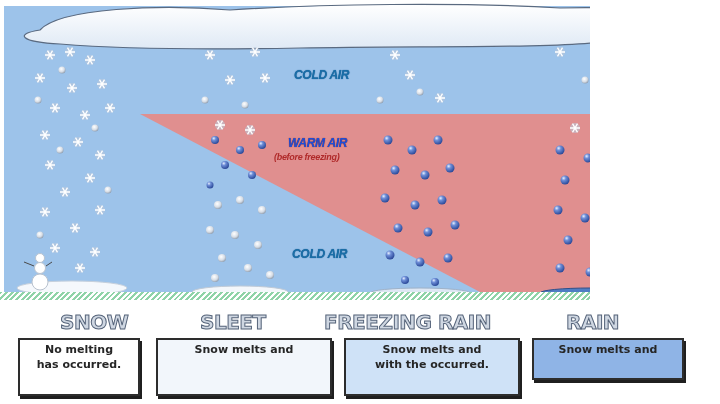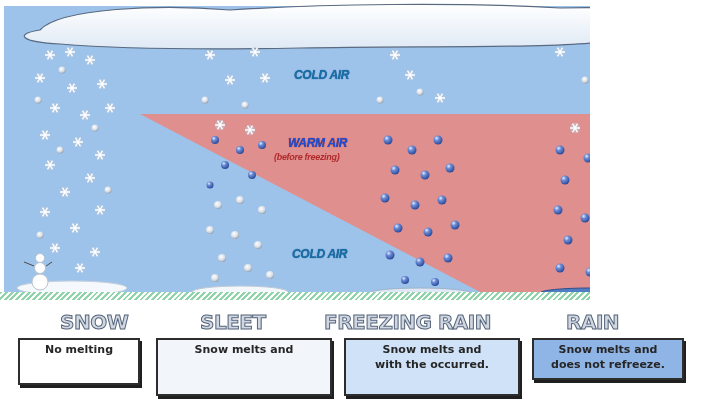--- a/index.html
+++ b/index.html
@@ -175,26 +175,26 @@
   <span class="air-label warm" style="left:288px;top:136px;">WARM AIR</span>
   <span class="air-label warm-sub" style="left:274px;top:152px;font-weight:bold;font-style:italic;position:absolute;">(before freezing)</span>
   <span class="air-label cold" style="left:292px;top:247px;">COLD AIR</span>
 </div>
 
 <span class="type-label" style="left:36px;margin-left:24px;">SNOW</span>
 <span class="type-label" style="left:200px;">SLEET</span>
 <span class="type-label" style="left:324px;">FREEZING RAIN</span>
 <span class="type-label" style="left:566px;">RAIN</span>
 
-<div class="desc" style="left:18px;top:338px;width:122px;height:47px;background:#ffffff;">
+<div class="desc" style="left:18px;top:338px;width:122px;height:58px;background:#ffffff;">
   <div>No melting</div>
+  <div>has occurred.</div>
 </div>
 <div class="desc" style="left:156px;top:338px;width:176px;height:58px;background:#f2f6fb;">
   <div>Snow melts and</div>
 </div>
 <div class="desc" style="left:344px;top:338px;width:176px;height:58px;background:#cfe2f7;">
   <div>Snow melts and</div>
   <div>with the occurred.</div>
 </div>
 <div class="desc" style="left:532px;top:338px;width:152px;height:42px;background:#8fb4e6;">
   <div>Snow melts and</div>
-  <div>does not refreeze.</div>
 </div>
 
 </body></html>

